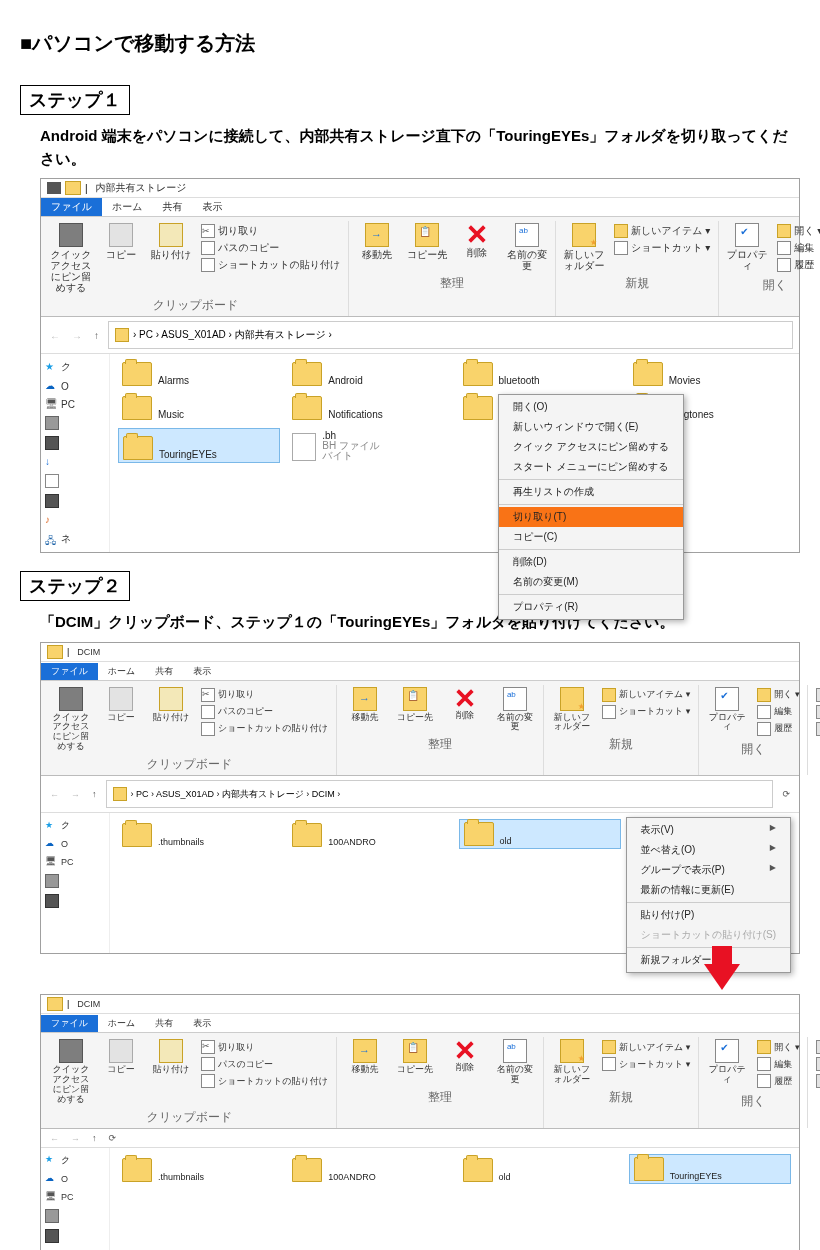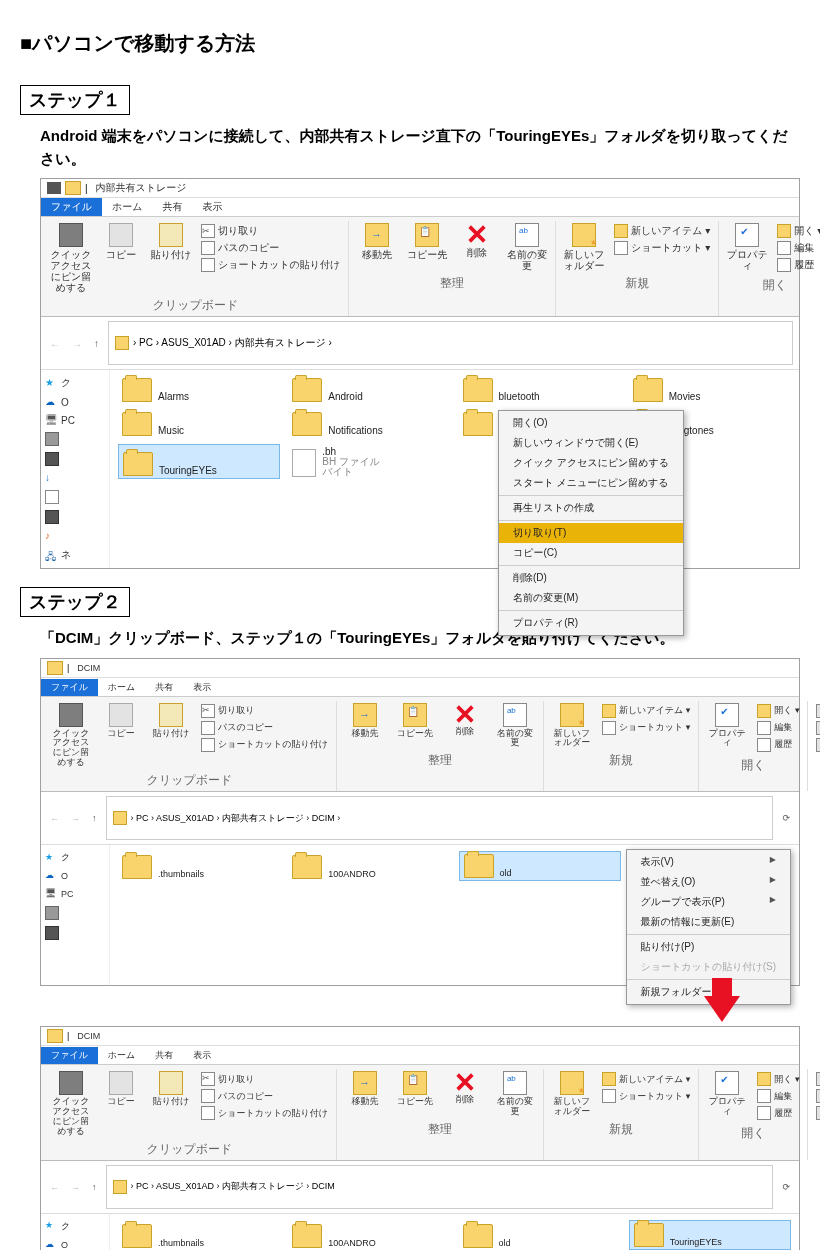--- a/index.html
+++ b/index.html
@@ -144,21 +144,21 @@
   .sicon.selall{background:#e3e3e3;border:1px solid #888;}
   .sicon.selnone{background:#e3e3e3;border:1px solid #888;}
   .sicon.selinv{background:#e3e3e3;border:1px solid #888;}
   .addr-bar {
     display:flex; align-items:center; gap:6px;
     padding:4px 6px; border-bottom:1px solid #ddd;
   }
   .nav-arrow { color:#555; padding:0 3px; cursor:pointer; }
   .nav-arrow.disabled{color:#bbb;}
   .breadcrumb {
-    flex:1; border:1px solid #ccc; padding:14px 6px;
+    flex:1; border:1px solid #ccc; padding:6px 6px;
     display:flex; align-items:center; gap:4px;
   }
   .breadcrumb .bc-icon{width:12px;height:12px;background:#f9d36b;border:1px solid #c9a227;display:inline-block;}
   .explorer-body {
     display:flex; min-height:120px;
   }
   .sidebar {
     width:60px; border-right:1px solid #eee;
     display:flex; flex-direction:column;
     padding:6px 4px; gap:6px;
@@ -215,21 +215,21 @@
     min-width:160px;
     padding:2px 0;
     font-size:10px;
   }
   .context-menu .cm-item {
     padding:3px 14px;
     color:#222;
     white-space:nowrap;
     cursor:pointer;
   }
-  .context-menu .cm-item.hover { background:#eab308; }
+  .context-menu .cm-item.hover { background:#f97316; }
   .context-menu .cm-item.disabled { color:#aaa; }
   .context-menu .cm-item.submenu::after{
     content:"▶"; float:right; font-size:8px; color:#555; margin-left:20px;
   }
   .context-menu .cm-sep {
     border-top:1px solid #ccc; margin:2px 0;
   }
 
   .red-arrow {
     width:0;height:0;
@@ -801,24 +801,20 @@
             </div>
         </div>
       </div>
 
     </div>
   </div>
   <div class="addr-bar">
     <span class="nav-arrow disabled">←</span>
     <span class="nav-arrow disabled">→</span>
     <span class="nav-arrow">↑</span>
-    <div class="breadcrumb">
-      <span class="bc-icon"></span>
-      <span>› PC › ASUS_X01AD › 内部共有ストレージ › DCIM</span>
-    </div>
     <span class="nav-arrow">⟳</span>
   </div>
   <div class="explorer-body" style="min-height:100px">
     <div class="sidebar">
       <div class="sb-item">
           <span class="sb-icon star">★</span>
           <span>ク</span>
         </div>
       <div class="sb-item">
           <span class="sb-icon cloud">☁</span>

